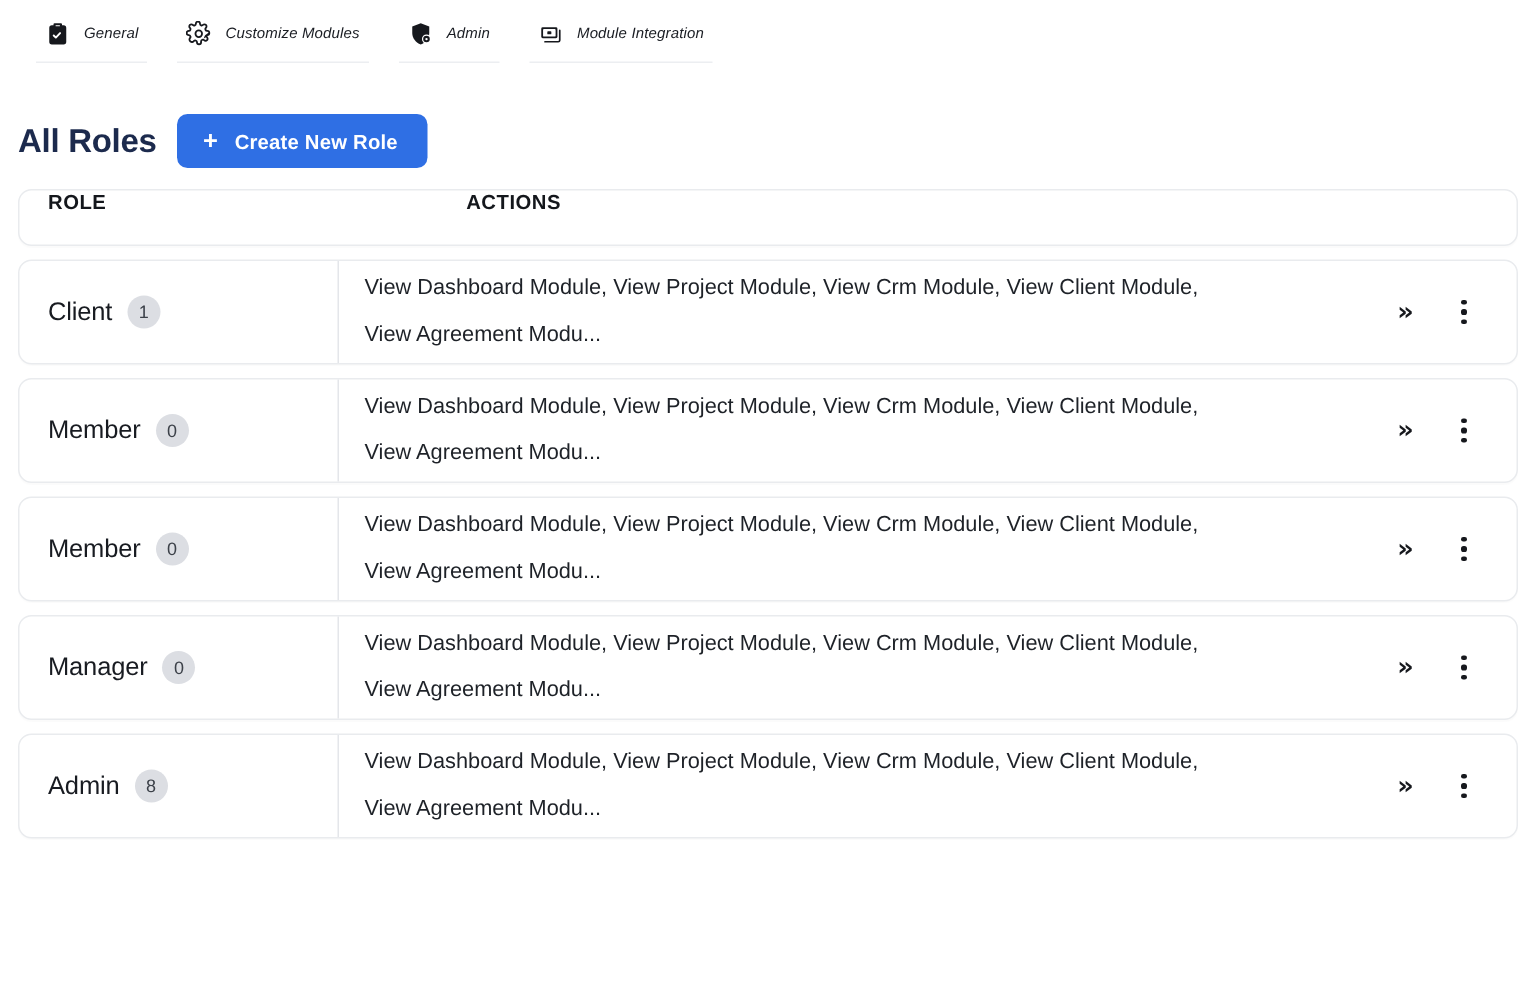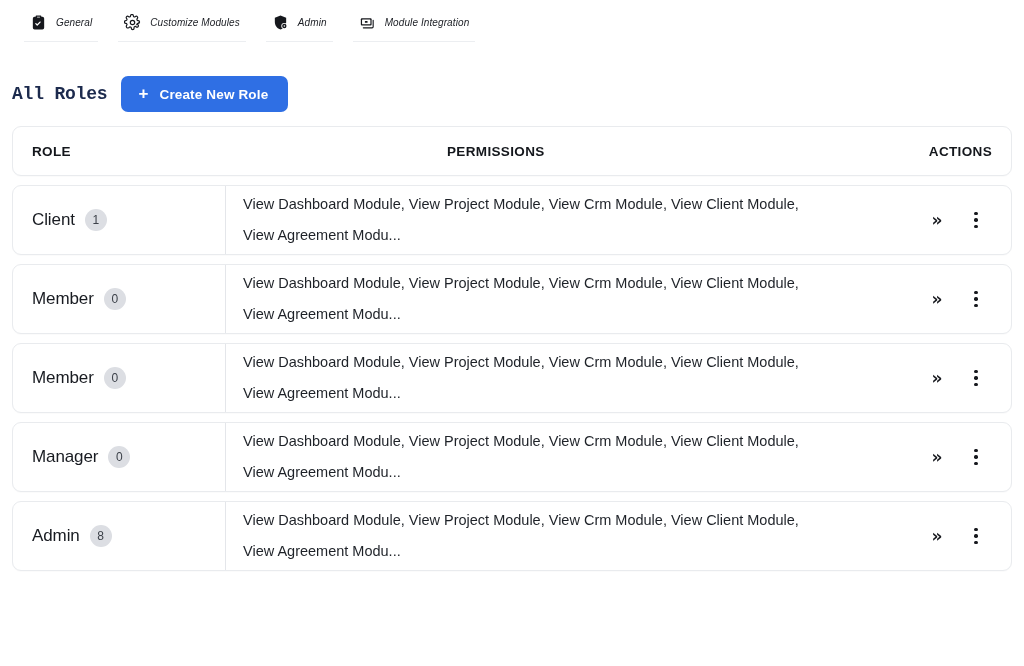--- a/index.html
+++ b/index.html
@@ -88,25 +88,24 @@
 
   
   .titlerow {
     display: flex;
     align-items: center;
     gap: 14px;
     padding: 8px 0 0 12px;
     height: 56px;
   }
   .page-title {
-    font-size: 18px;
+    font-size: 22px;
     font-weight: bold;
     color: #1c2a4d;
     letter-spacing: -.2px;
-    font-family: Liberation Mono, monospace;
   }
   .btn-create {
     display: inline-flex;
     align-items: center;
     gap: 11px;
     background: #2f6fe4;
     color: #ffffff;
     border: none;
     border-radius: 7px;
     height: 36px;
@@ -130,22 +129,22 @@
     padding: 8px 12px 0 12px;
   }
   .card {
     background: #ffffff;
     border: 1px solid #e9ebee;
     border-radius: 9px;
     box-shadow: 0 1px 1px rgba(16,24,40,.02);
   }
   .head-card {
     display: flex;
-    align-items: center;
-    height: 50px;
+    align-items: flex-start;
+    height: 38px;
     margin-bottom: 9px;
   }
   .th {
     font-size: 13.5px;
     font-weight: bold;
     color: #14171c;
     letter-spacing: .35px;
   }
   .col-role   { width: 212px; padding-left: 19px; flex: none; }
   .col-perm   { flex: 1 1 auto; }
@@ -299,21 +298,20 @@
     <button class="btn-create">
       <span class="plus">+</span>
       <span>Create New Role</span>
     </button>
   </div>
 
   <div class="table-wrap">
 
     <div class="card head-card">
       <div class="th col-role">ROLE</div>
-      <div class="th col-perm">PERMISSIONS</div>
       <div class="th col-act">ACTIONS</div>
     </div>
 
     <div id="rows">
   <div class="card row-card">
     <div class="row-role">
       <span class="role-name">Client</span>
       <span class="badge">1</span>
     </div>
     <div class="row-perm">

